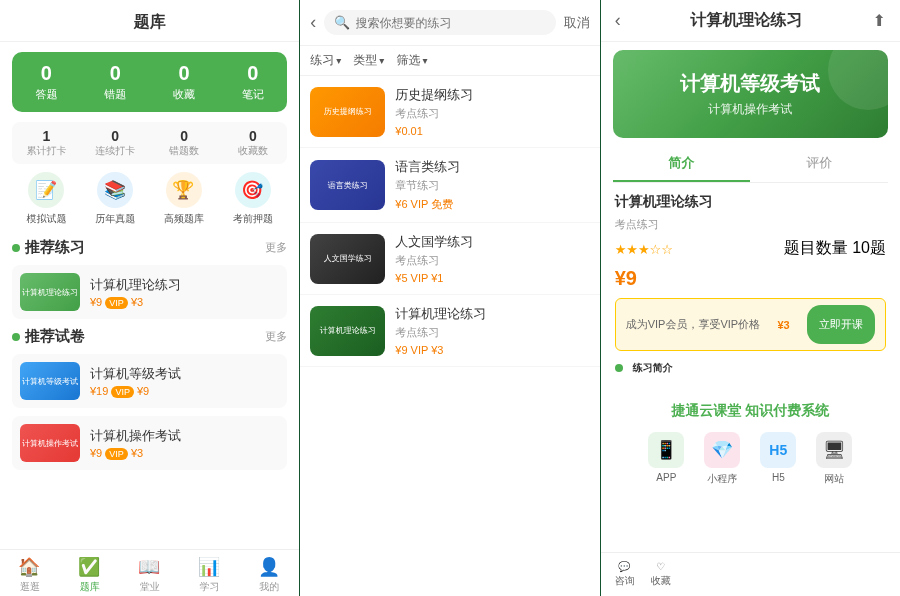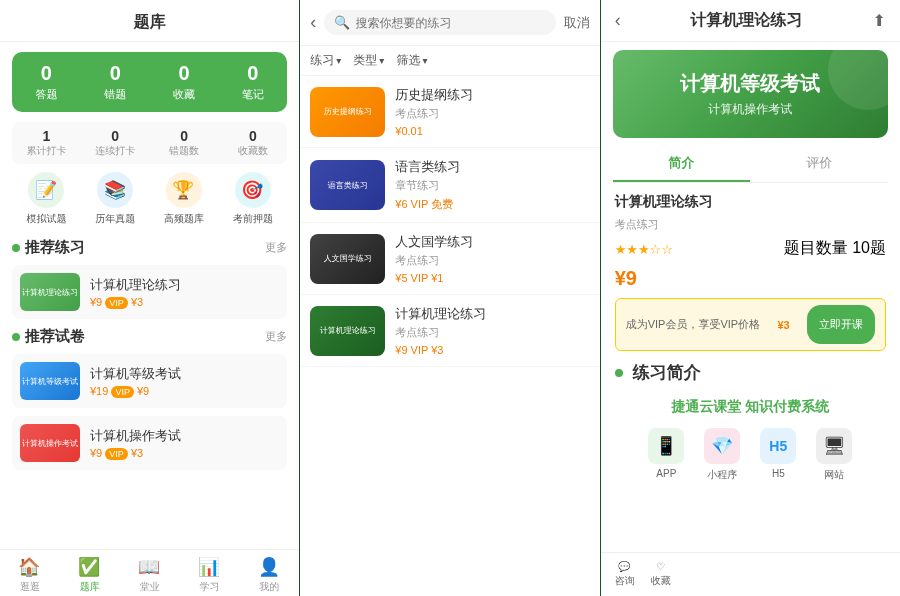--- a/index.html
+++ b/index.html
@@ -332,24 +332,24 @@
       color: #fff;
       border: none;
       border-radius: 14px;
       padding: 12px 12px;
       font-size: 11px;
       cursor: pointer;
     }
     .p3-section-title {
       display: flex;
       align-items: center;
-      font-size: 17px;
+      font-size: 10px;
       font-weight: bold;
       color: #333;
-      margin-bottom: 4px;
+      margin-bottom: 17px;
       gap: 5px;
     }
     .p3-intro-content {
       text-align: center;
       padding: 10px 0;
     }
     .p3-platform-title {
       font-size: 14px;
       color: #4CAF50;
       font-weight: bold;

